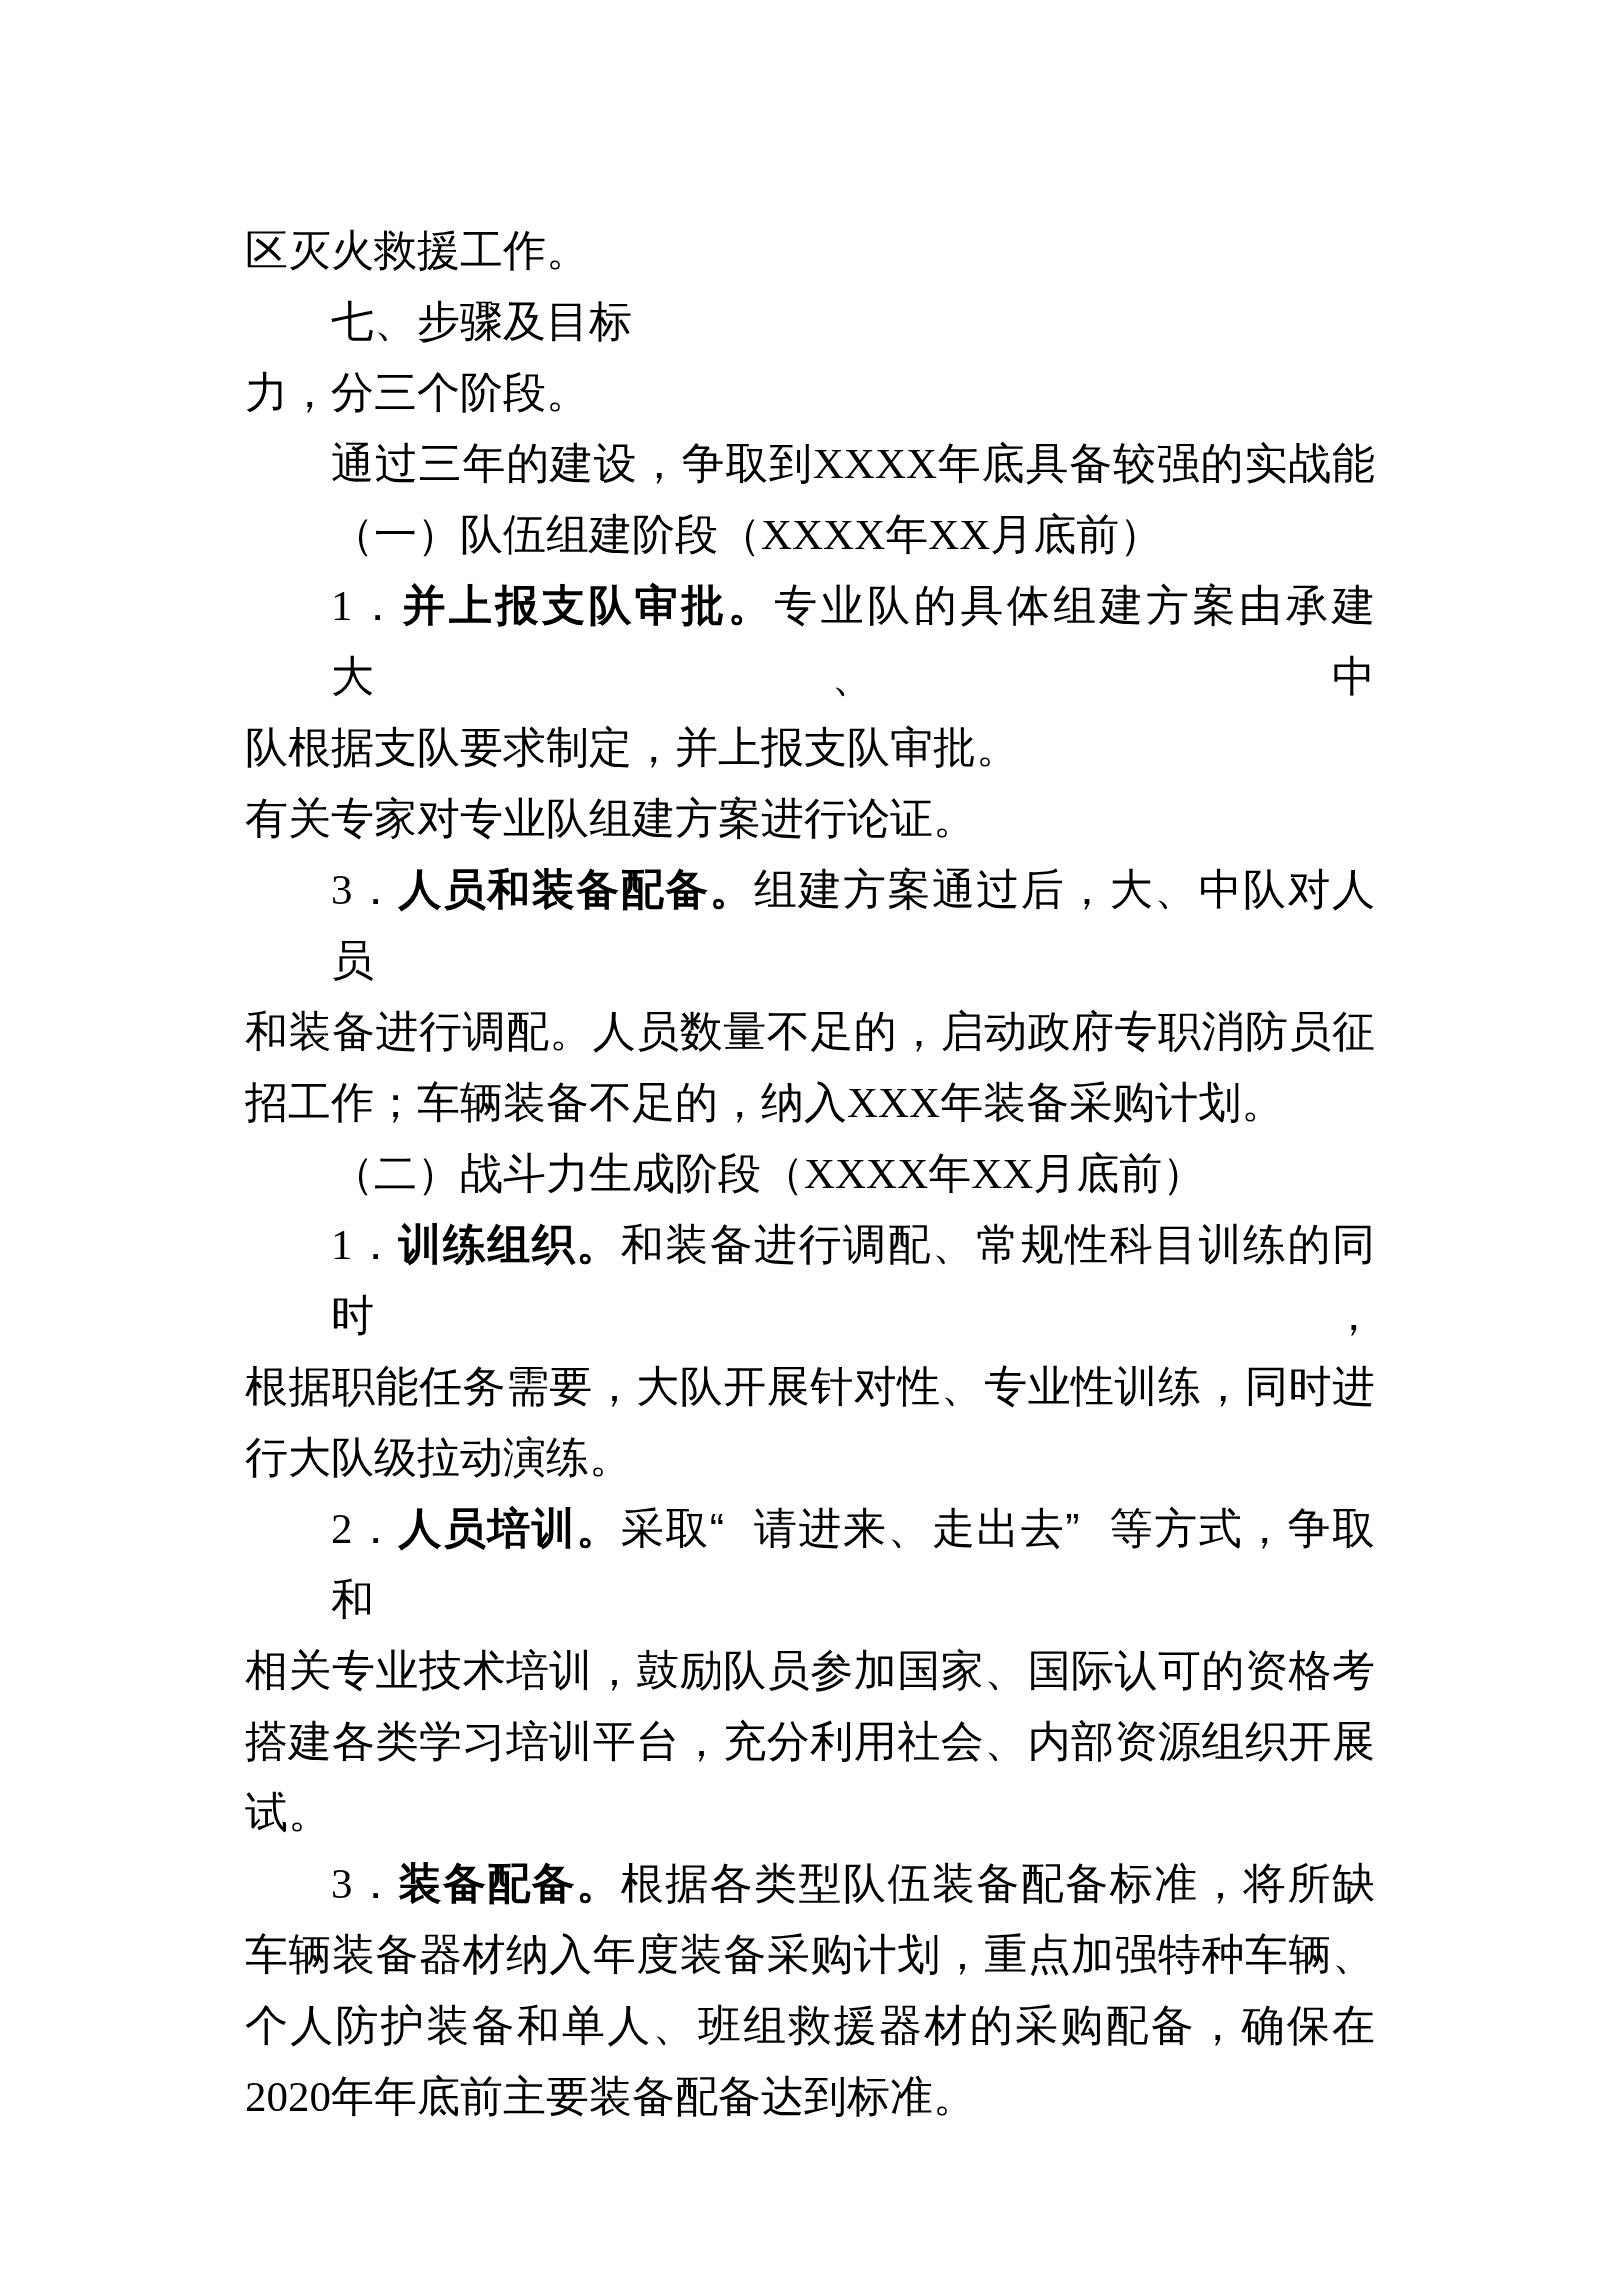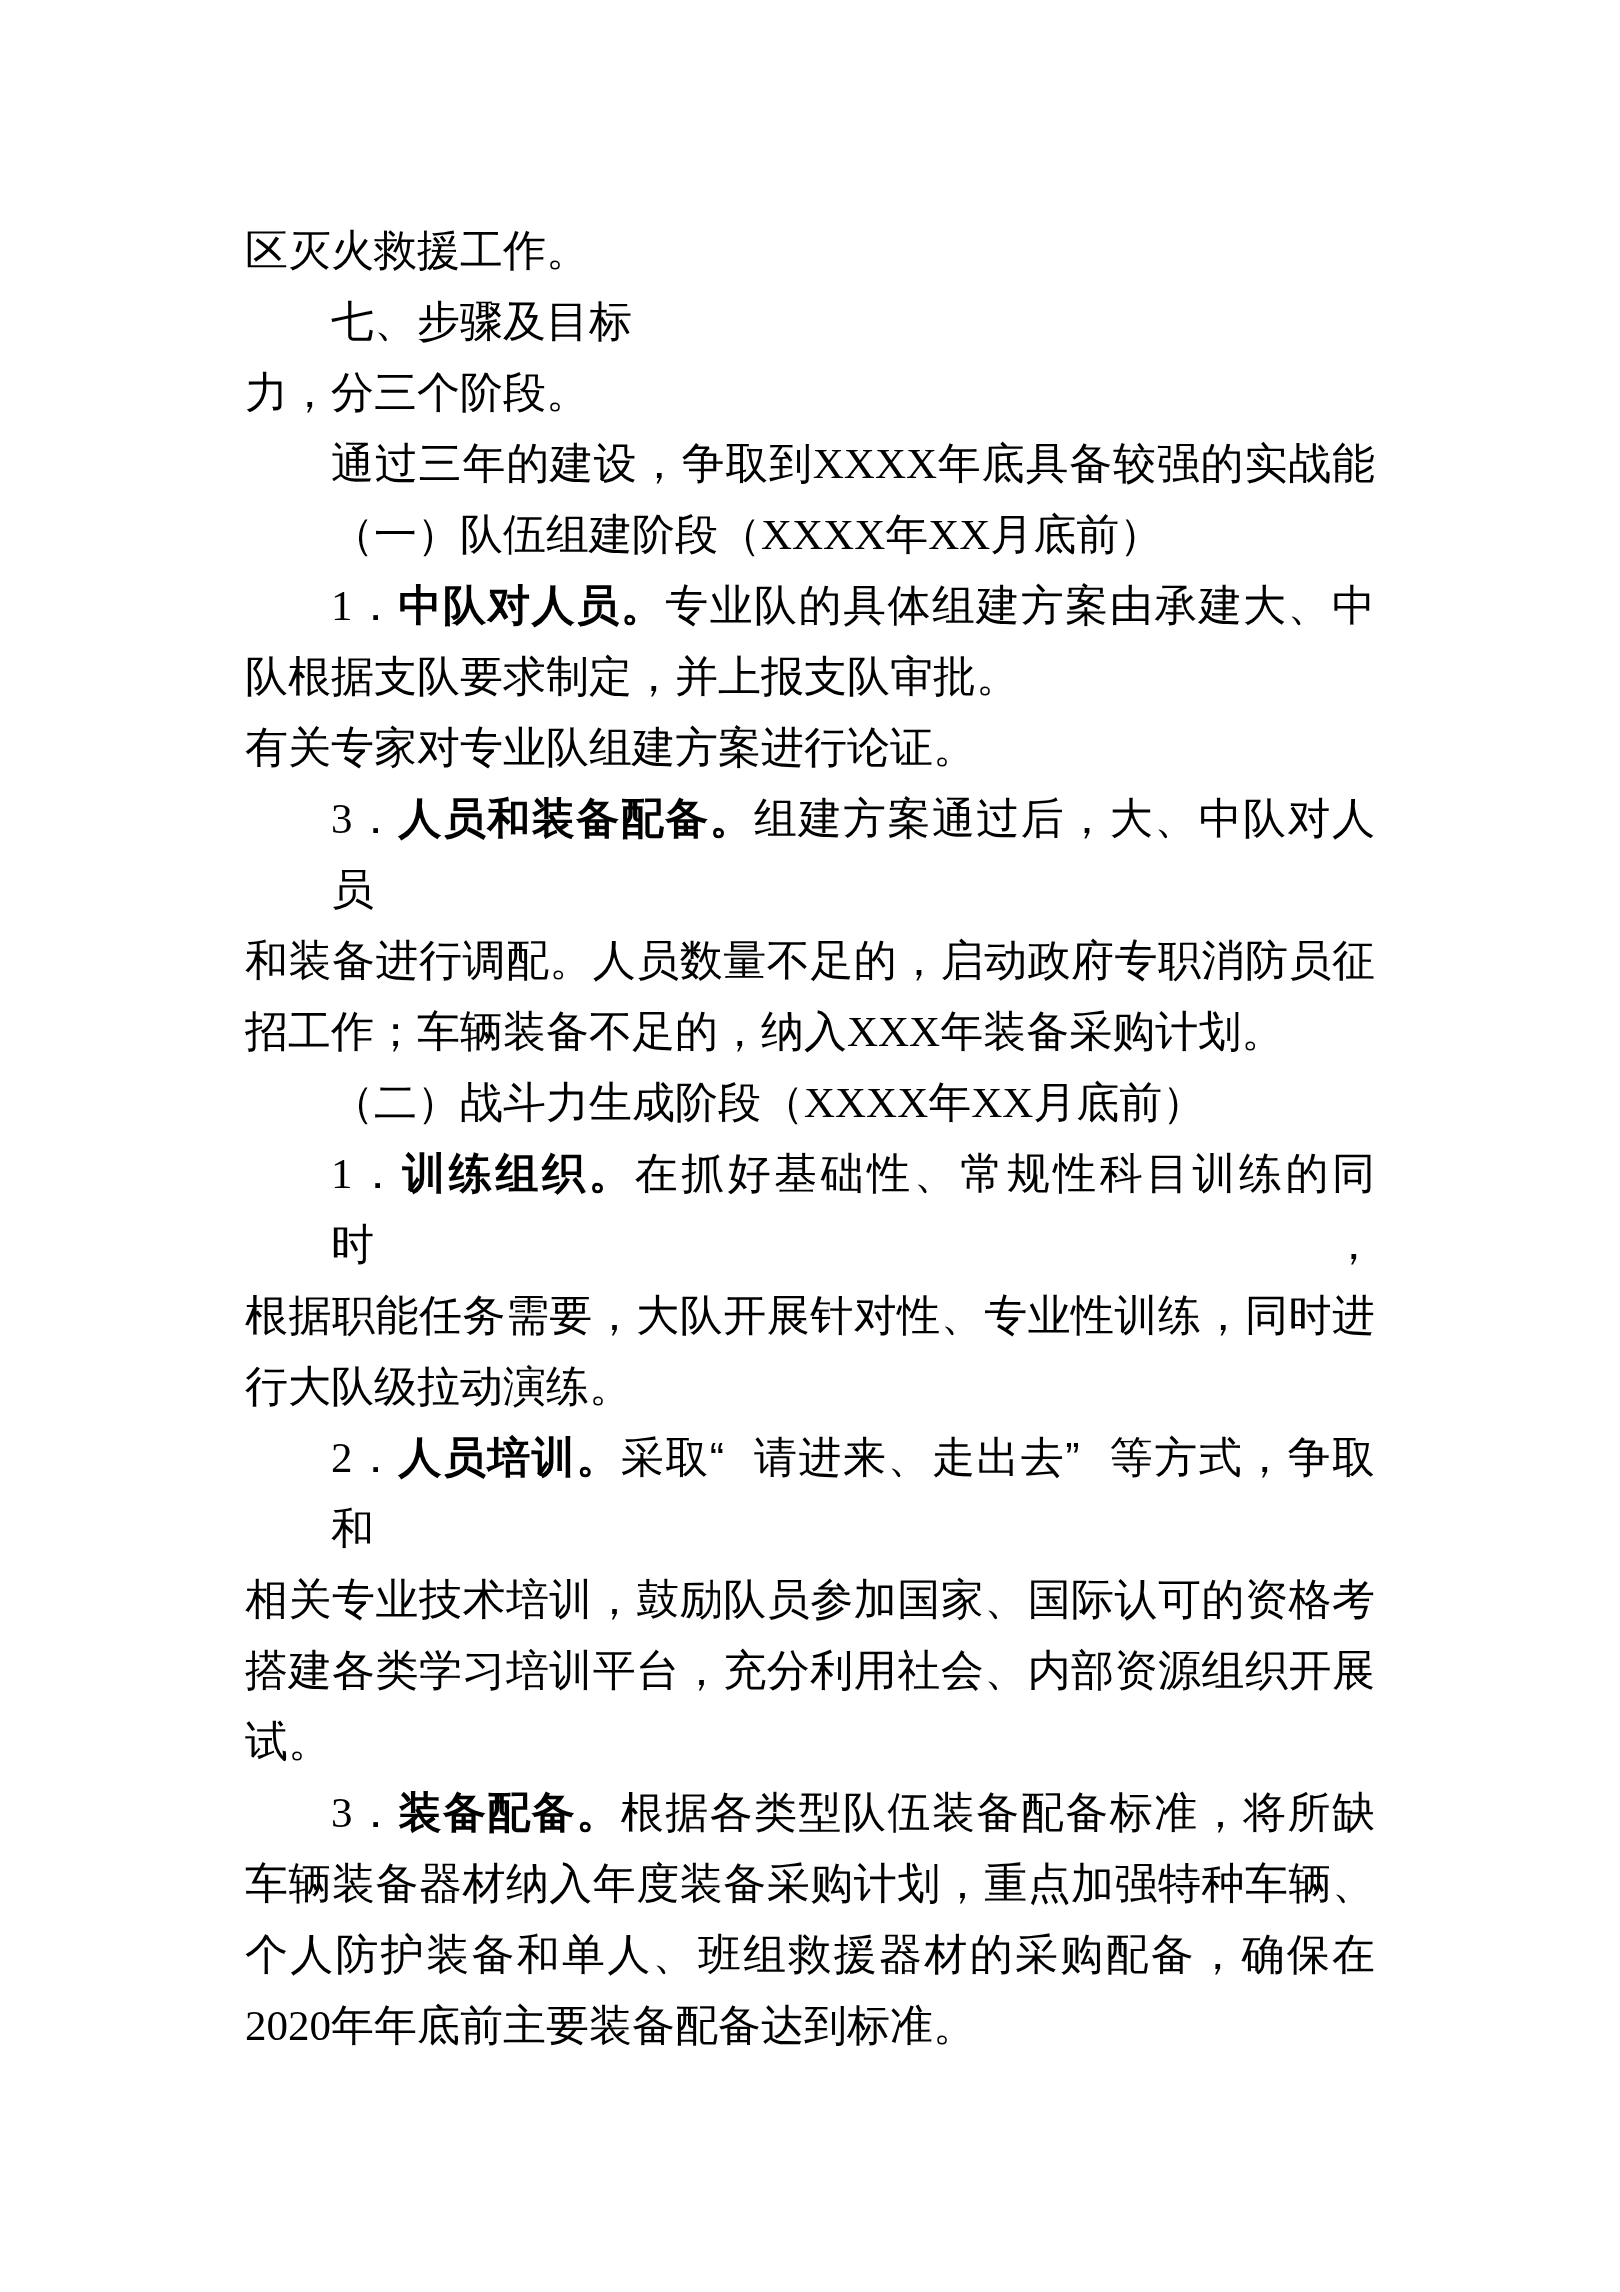--- a/index.html
+++ b/index.html
@@ -54,28 +54,28 @@
 </head>
 <body>
 
 <div class="page">
   <div class="textblock">
       <div class="line"><span class="seg">区灭火救援工作。</span></div>
       <div class="line indent"><span class="seg">七、步骤及目标</span></div>
       <div class="line"><span class="seg">力，分三个阶段。</span></div>
       <div class="line indent just"><span class="seg">通过三年的建设，争取到</span><span class="seg latin">XXXX</span><span class="seg">年底具备较强的实战能</span></div>
       <div class="line indent"><span class="seg">（一）队伍组建阶段（</span><span class="seg latin">XXXX</span><span class="seg">年</span><span class="seg latin">XX</span><span class="seg">月底前）</span></div>
-      <div class="line indent just"><span class="seg latin">1</span><span class="seg">．</span><span class="seg b">中队对人员。</span><span class="seg">专业队的具体组建方案由承建大、中</span></div>
+      <div class="line indent just"><span class="seg latin">1</span><span class="seg">．</span><span class="seg b">并上报支队审批。</span><span class="seg">专业队的具体组建方案由承建大、中</span></div>
       <div class="line"><span class="seg">队根据支队要求制定，并上报支队审批。</span></div>
       <div class="line"><span class="seg">有关专家对专业队组建方案进行论证。</span></div>
       <div class="line indent just"><span class="seg latin">3</span><span class="seg">．</span><span class="seg b">人员和装备配备。</span><span class="seg">组建方案通过后，大、中队对人员</span></div>
       <div class="line just"><span class="seg">和装备进行调配。人员数量不足的，启动政府专职消防员征</span></div>
       <div class="line"><span class="seg">招工作；车辆装备不足的，纳入</span><span class="seg latin">XXX</span><span class="seg">年装备采购计划。</span></div>
       <div class="line indent"><span class="seg">（二）战斗力生成阶段（</span><span class="seg latin">XXXX</span><span class="seg">年</span><span class="seg latin">XX</span><span class="seg">月底前）</span></div>
-      <div class="line indent just"><span class="seg latin">1</span><span class="seg">．</span><span class="seg b">训练组织。</span><span class="seg">在抓好基础性、常规性科目训练的同时，</span></div>
+      <div class="line indent just"><span class="seg latin">1</span><span class="seg">．</span><span class="seg b">训练组织。</span><span class="seg">和装备进行调配、常规性科目训练的同时，</span></div>
       <div class="line just"><span class="seg">根据职能任务需要，大队开展针对性、专业性训练，同时进</span></div>
       <div class="line"><span class="seg">行大队级拉动演练。</span></div>
       <div class="line indent just"><span class="seg latin">2</span><span class="seg">．</span><span class="seg b">人员培训。</span><span class="seg">采取</span><span class="seg fw">“</span><span class="seg">请进来、走出去</span><span class="seg fw">”</span><span class="seg">等方式，争取和</span></div>
       <div class="line just"><span class="seg">相关专业技术培训，鼓励队员参加国家、国际认可的资格考</span></div>
       <div class="line just"><span class="seg">搭建各类学习培训平台，充分利用社会、内部资源组织开展</span></div>
       <div class="line"><span class="seg">试。</span></div>
       <div class="line indent just"><span class="seg latin">3</span><span class="seg">．</span><span class="seg b">装备配备。</span><span class="seg">根据各类型队伍装备配备标准，将所缺</span></div>
       <div class="line just"><span class="seg">车辆装备器材纳入年度装备采购计划，重点加强特种车辆、</span></div>
       <div class="line just"><span class="seg">个人防护装备和单人、班组救援器材的采购配备，确保在</span></div>
       <div class="line"><span class="seg latin">2020</span><span class="seg">年年底前主要装备配备达到标准。</span></div>

